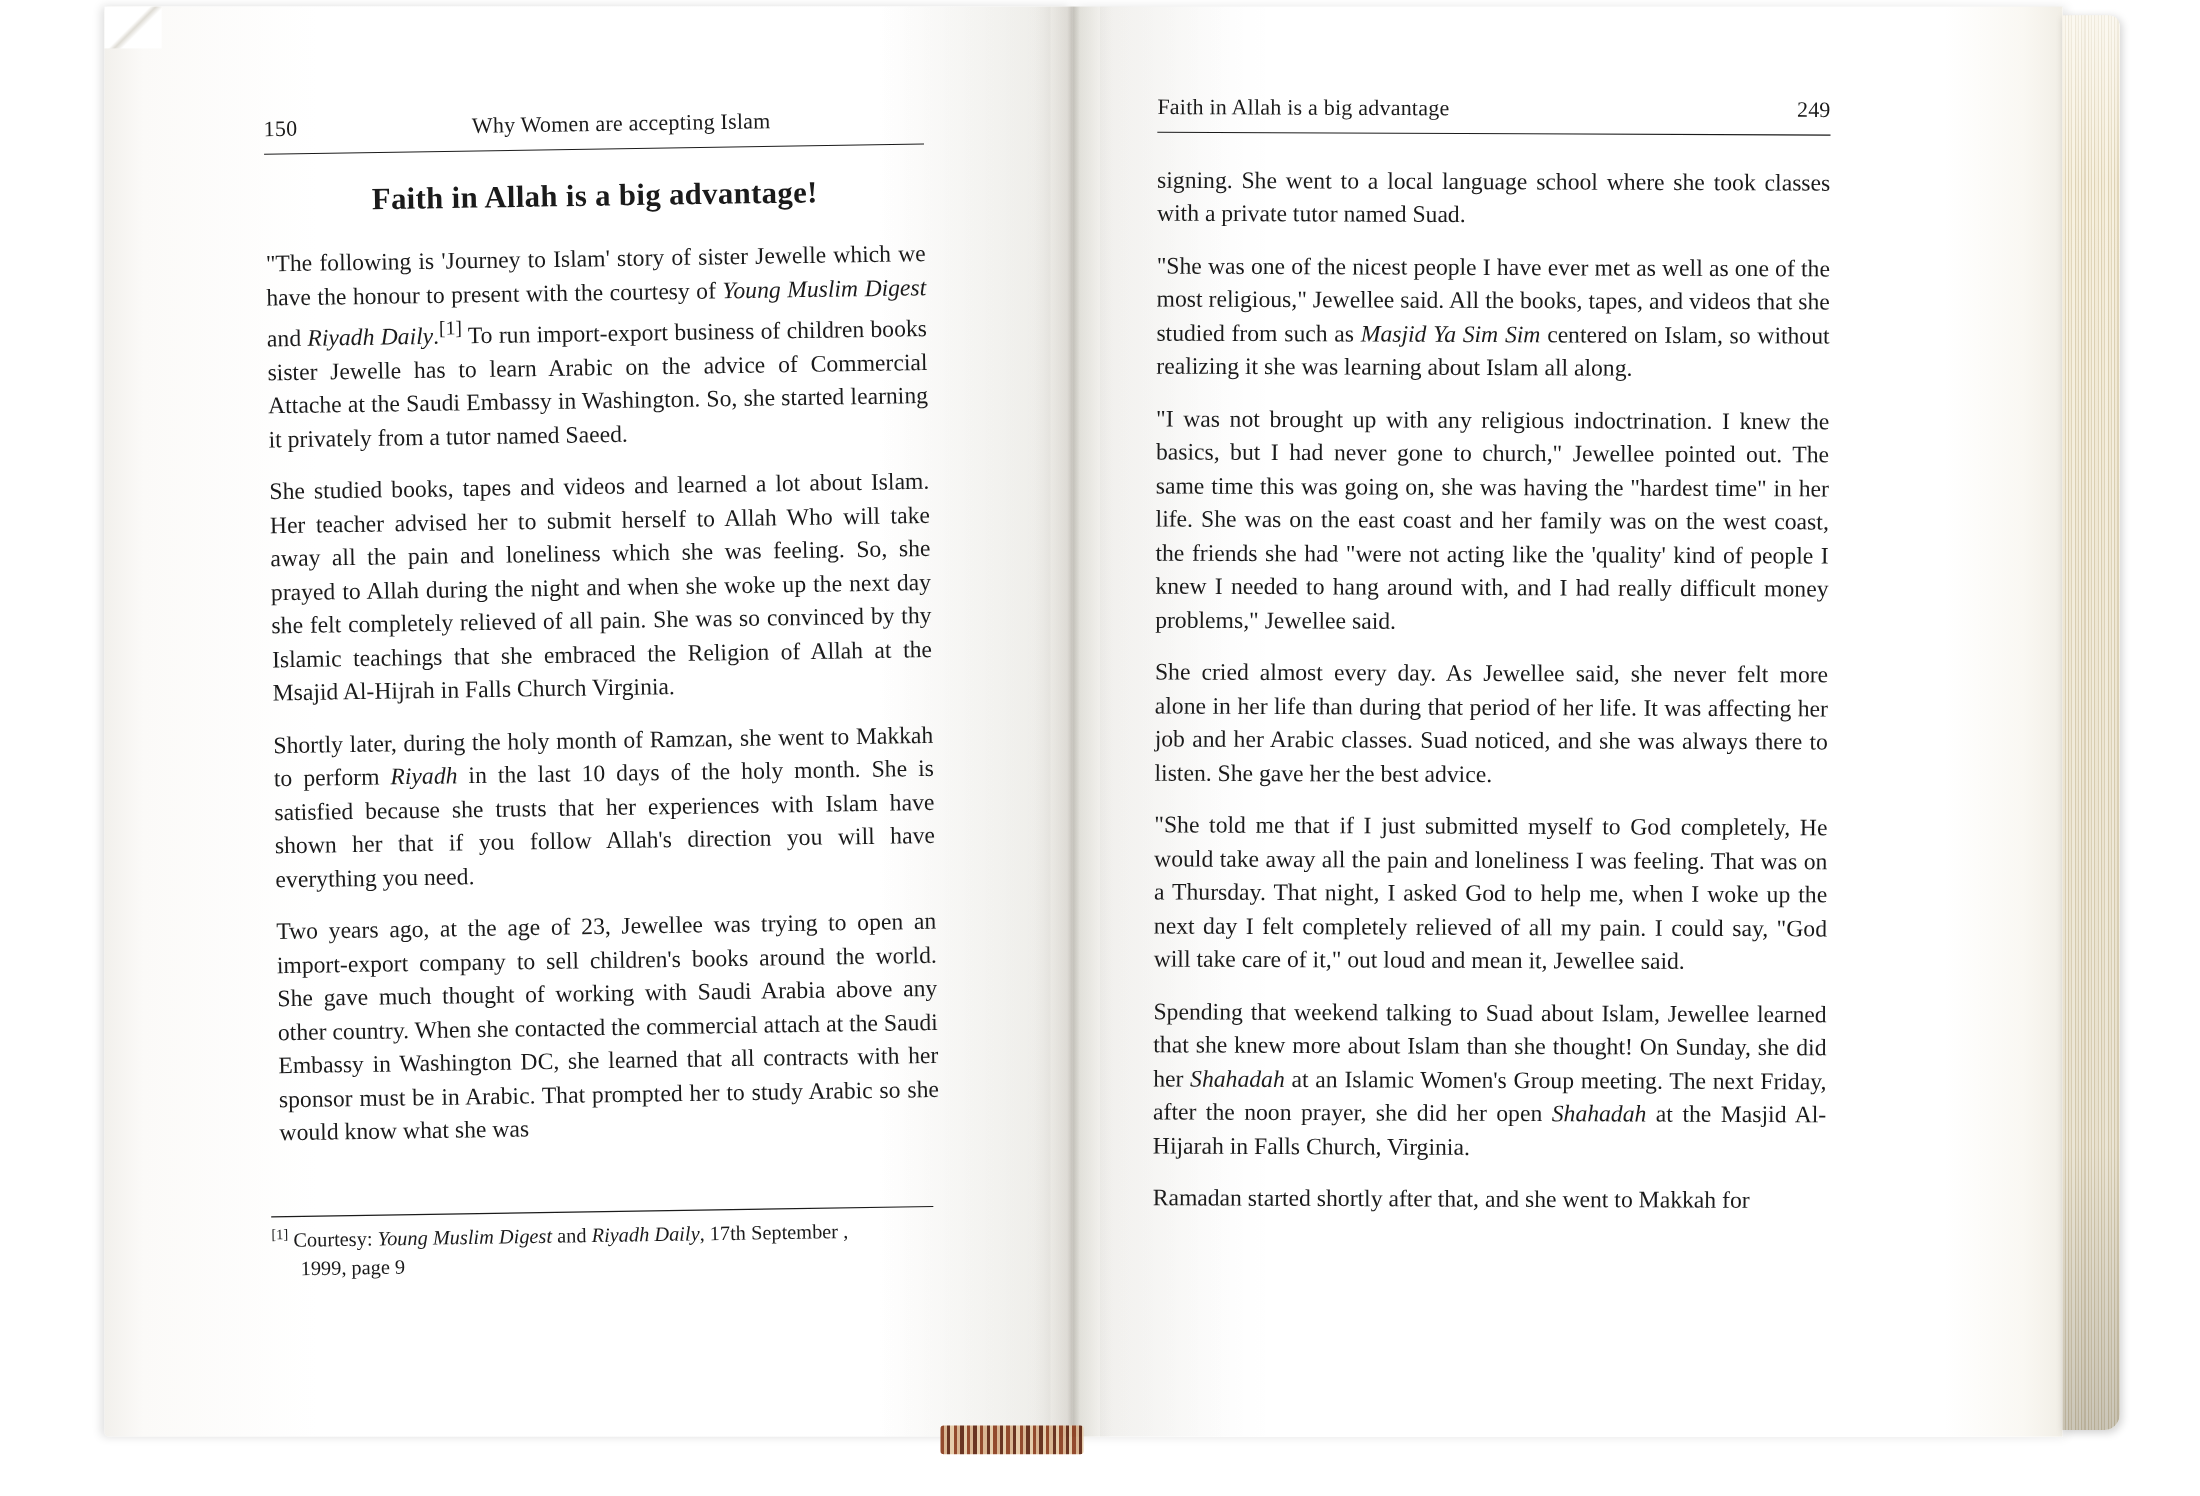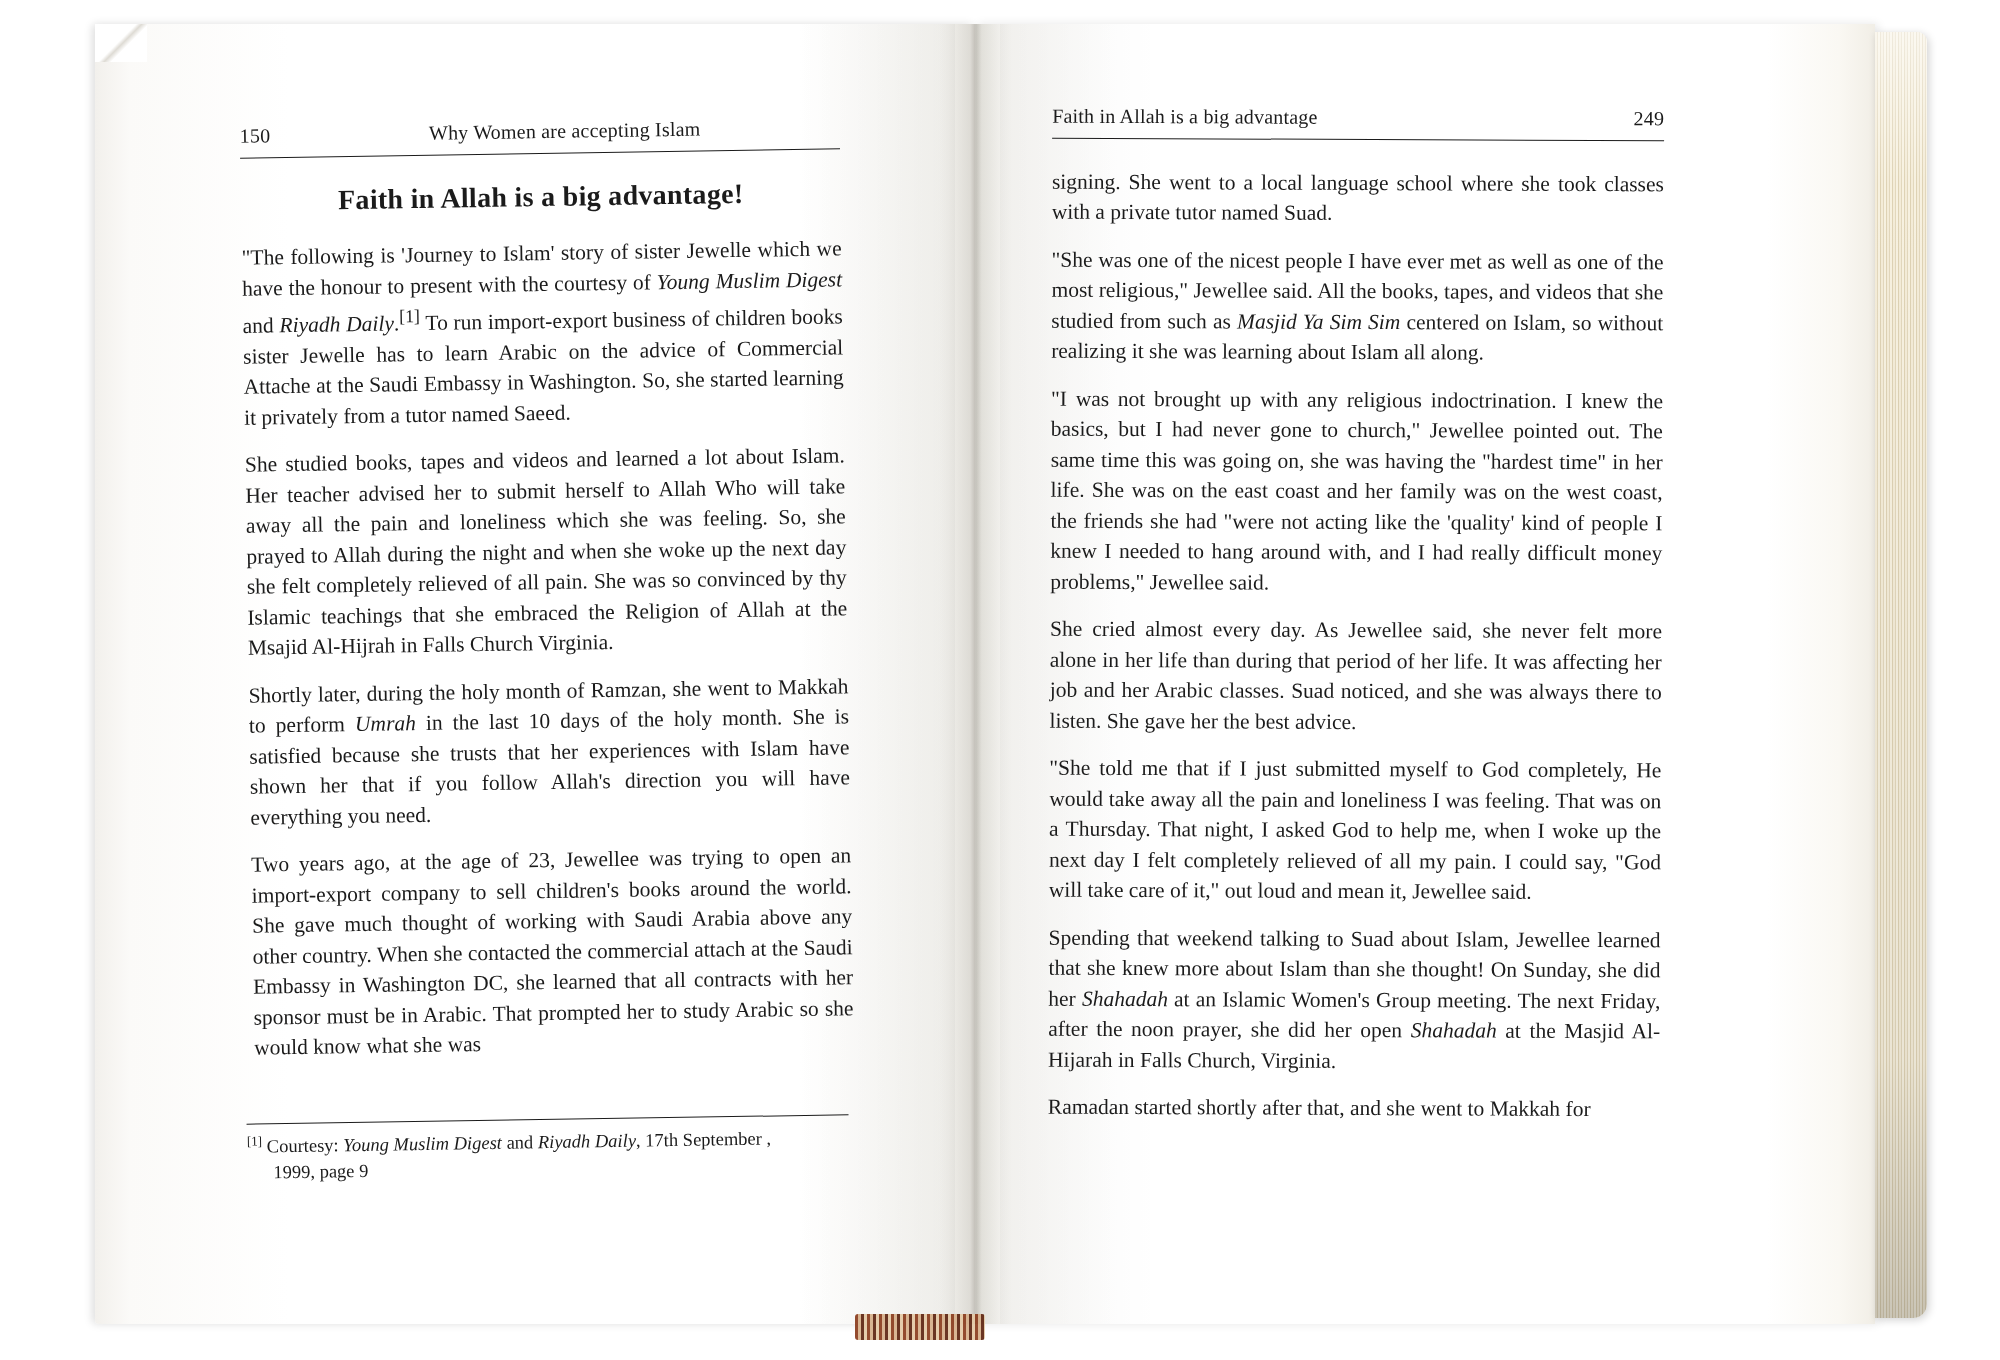--- a/index.html
+++ b/index.html
@@ -18,21 +18,21 @@
     position: relative;
     width: 2000px;
     height: 1360px;
     background: #ffffff;
   }
 
   
   .book {
     position: absolute;
     left: 95px;
-    top: 24px;
+    top: 6px;
     width: 1835px;
     height: 1330px;
   }
 
   
   .page {
     position: absolute;
     top: 0;
     width: 880px;
     height: 1300px;
@@ -223,21 +223,21 @@
     <div class="text-col left rot-left">
       <div class="runhead left-head">
         <span class="folio">150</span>
         <span class="title">Why Women are accepting Islam</span>
       </div>
 
       <h1 class="chapter-title">Faith in Allah is a big advantage!</h1>
 
       <p class="para first">"The following is 'Journey to Islam' story of sister Jewelle which we have the honour to present with the courtesy of <i>Young Muslim Digest</i> and <i>Riyadh Daily</i>.<sup>[1]</sup> To run import-export business of children books sister Jewelle has to learn Arabic on the advice of Commercial Attache at the Saudi Embassy in Washington. So, she started learning it privately from a tutor named Saeed.</p>
       <p class="para">She studied books, tapes and videos and learned a lot about Islam. Her teacher advised her to submit herself to Allah Who will take away all the pain and loneliness which she was feeling. So, she prayed to Allah during the night and when she woke up the next day she felt completely relieved of all pain. She was so convinced by thy Islamic teachings that she embraced the Religion of Allah at the Msajid Al-Hijrah in Falls Church Virginia.</p>
-      <p class="para">Shortly later, during the holy month of Ramzan, she went to Makkah to perform <i>Umrah</i> in the last 10 days of the holy month. She is satisfied because she trusts that her experiences with Islam have shown her that if you follow Allah's direction you will have everything you need.</p>
+      <p class="para">Shortly later, during the holy month of Ramzan, she went to Makkah to perform <i>Riyadh</i> in the last 10 days of the holy month. She is satisfied because she trusts that her experiences with Islam have shown her that if you follow Allah's direction you will have everything you need.</p>
       <p class="para">Two years ago, at the age of 23, Jewellee was trying to open an import-export company to sell children's books around the world. She gave much thought of working with Saudi Arabia above any other country. When she contacted the commercial attach at the Saudi Embassy in Washington DC, she learned that all contracts with her sponsor must be in Arabic. That prompted her to study Arabic so she would know what she was</p>
     </div>
 
     <div class="footnote rot-left">
       <span class="fn-marker">[1]</span>
       <span>Courtesy: <i>Young Muslim Digest</i> and <i>Riyadh Daily</i>, 17th September ,</span>
       <span class="fn-line2">1999, page 9</span>
     </div>
 
     <div class="text-col right rot-right">

